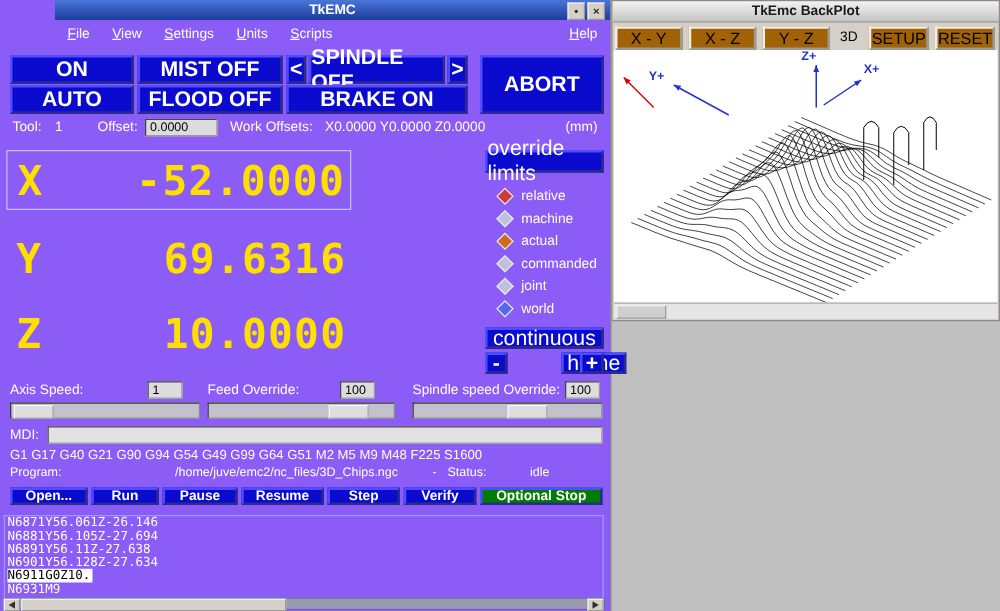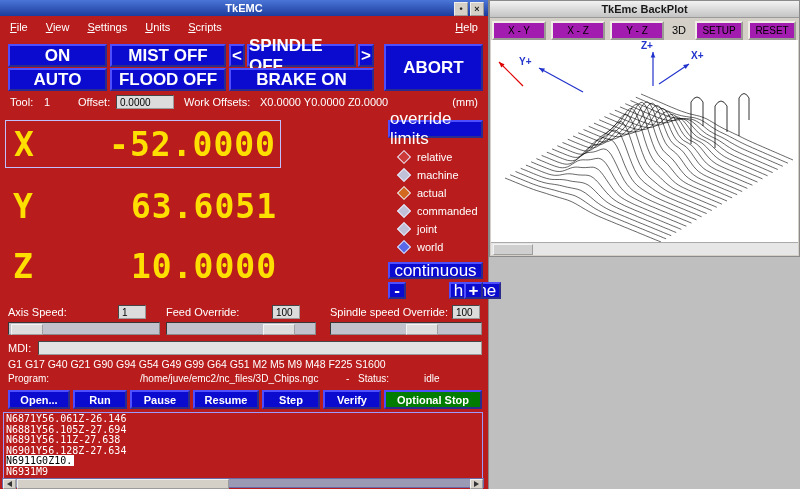--- a/index.html
+++ b/index.html
@@ -1,21 +1,21 @@
 <!DOCTYPE html>
 <html><head>
 <meta charset="utf-8">
 <style>
   html,body{margin:0;padding:0;}
   .screen{position:relative;width:800px;height:489px;background:#bfbfbf;overflow:hidden;
           font-family:"Liberation Sans",sans-serif;}
   .win{position:absolute;}
 
   
-  .tkemc{left:0;top:0;width:489px;height:489px;background:#b91c1c;box-sizing:border-box;border-right:1px solid #888;}
+  .tkemc{left:0;top:0;width:489px;height:489px;background:#8b5cf6;box-sizing:border-box;border-right:1px solid #888;padding-left:44px;}
   .tbar{height:16px;display:flex;align-items:center;justify-content:center;position:relative;
         font-size:11px;font-weight:bold;}
   .tbar.blue{background:linear-gradient(180deg,#4a76d8,#1c3c9c);color:#fff;}
   .tbar.gray{background:linear-gradient(180deg,#f2f2f2,#c4c4c4);color:#1a1a1a;border-bottom:1px solid #9a9a9a;}
   .tb-btn{position:absolute;top:2px;width:12px;height:12px;background:#d4d0c8;border:1px outset #efefef;
           display:flex;align-items:center;justify-content:center;font-size:9px;line-height:1;color:#222;}
   .menubar{display:flex;align-items:center;height:22px;padding:0 10px;color:#fff;font-size:11px;gap:18px;}
   .menu-item{display:inline-block;}
   .menu-item::first-letter{text-decoration:underline;}
   .menu-item.help{margin-left:auto;}
@@ -41,21 +41,21 @@
   .diamond{width:8px;height:8px;transform:rotate(45deg);border:1px solid #e8e8f8;flex:none;}
 
   .lbl{position:absolute;color:#fff;font-size:11px;white-space:nowrap;}
   .slider-track{position:absolute;height:13px;background:#c2c2cc;border:1px inset #8a8a8a;box-sizing:border-box;}
   .slider-thumb{position:absolute;top:1px;width:30px;height:9px;background:#dedede;border:1px outset #f4f4f4;}
 
   .gcodes{position:absolute;left:8px;top:358px;color:#fff;font-size:10.5px;white-space:nowrap;}
   .progrow{position:absolute;left:0;top:373px;width:100%;height:13px;color:#fff;font-size:10px;}
   .progrow span{position:absolute;white-space:nowrap;}
 
-  .prog-btns{position:absolute;left:8px;right:6px;top:390px;height:19px;display:flex;gap:3px;}
+  .prog-btns{position:absolute;left:8px;right:6px;top:390px;height:14px;display:flex;gap:3px;}
   .btn2{background:#0b0bd0;color:#fff;border:2px outset #4545e0;font-size:11px;font-weight:bold;
         display:flex;align-items:center;justify-content:center;box-sizing:border-box;flex:none;cursor:default;}
   .btn2.optional{flex:1;}
 
   .textarea{position:absolute;left:3px;right:5px;top:412px;height:65px;border:1px solid #9a9aff;
             color:#fff;font-family:"DejaVu Sans Mono",monospace;font-size:10px;line-height:10.5px;
             padding:1px 2px;overflow:hidden;}
   .tline{white-space:pre;}
   .tline .hl{background:#fff;color:#000;padding:0 2px 0 0;}
 
@@ -65,21 +65,21 @@
           display:flex;align-items:center;justify-content:center;}
   .hs-thumb{position:absolute;left:14px;top:0;width:210px;height:8px;background:#d4d0c8;border:1px outset #efefef;}
   .tri{width:0;height:0;border-style:solid;}
   .tri.left{border-width:3px 5px 3px 0;border-color:transparent #333 transparent transparent;}
   .tri.right{border-width:3px 0 3px 5px;border-color:transparent transparent transparent #333;}
 
   
   .backplot{left:489px;top:0;width:311px;height:257px;background:#d4d0c8;box-sizing:border-box;
             border:1px solid #8a8a8a;overflow:hidden;}
   .bp-tabs{display:flex;align-items:center;height:22px;padding:1px 2px;gap:5px;overflow:hidden;}
-  .gbtn{background:#a21caf;border:2px outset #f0ede6;font-size:10px;color:#000;
+  .gbtn{background:#a16207;border:2px outset #f0ede6;font-size:13px;color:#000;
         display:flex;align-items:center;justify-content:center;min-width:54px;height:19px;
         box-sizing:border-box;flex:none;cursor:default;}
   .gbtn.small{min-width:48px;}
   .bp-3d{font-size:11px;color:#000;margin-left:3px;margin-right:4px;flex:none;}
   .bp-canvas{position:absolute;left:1px;right:1px;top:39px;height:204px;background:#fff;overflow:hidden;}
   .axis-label{position:absolute;color:#2233cc;font-size:10px;font-weight:bold;}
   .bp-scroll{position:absolute;left:1px;right:1px;bottom:1px;height:12px;background:#e6e6e6;border-top:1px solid #aaa;}
   .bp-thumb{position:absolute;left:2px;top:1px;width:38px;height:9px;background:#cfcfcf;border:1px outset #f2f2f2;}
 </style>
 </head>
@@ -127,21 +127,21 @@
       <span style="left:260px;">X0.0000 Y0.0000 Z0.0000</span>
       <span style="right:10px;">(mm)</span>
     </div>
 
     <div class="dro-row sel" style="top: 120px; color: rgb(255, 223, 0);">
       <span class="letter">X</span>
       <span class="value">-52.0000</span>
     </div>
     <div class="dro-row" style="top: 182px; color: rgb(255, 223, 0);">
       <span class="letter">Y</span>
-      <span class="value">63.6051</span>
+      <span class="value">69.6316</span>
     </div>
     <div class="dro-row" style="top: 242px; color: rgb(255, 223, 0);">
       <span class="letter">Z</span>
       <span class="value">10.0000</span>
     </div>
 
     <div class="btn" style="left:388px;top:120px;width:95px;height:18px;font-weight:normal;">override limits</div>
 
     <div class="radio-row" style="top:150px;">
       <span class="diamond" style="background: rgb(204, 58, 58);"></span>

